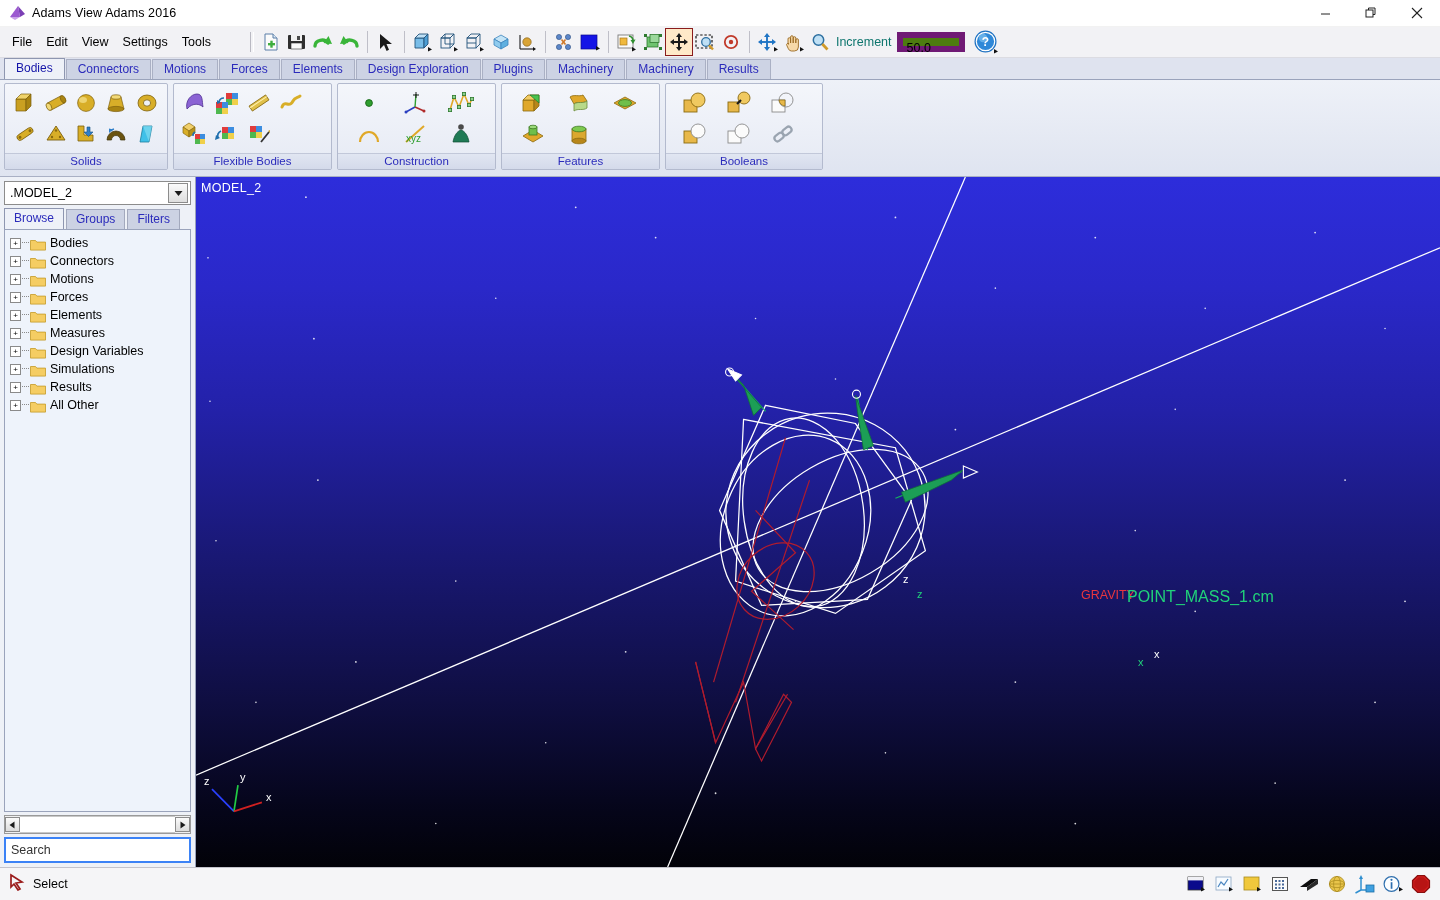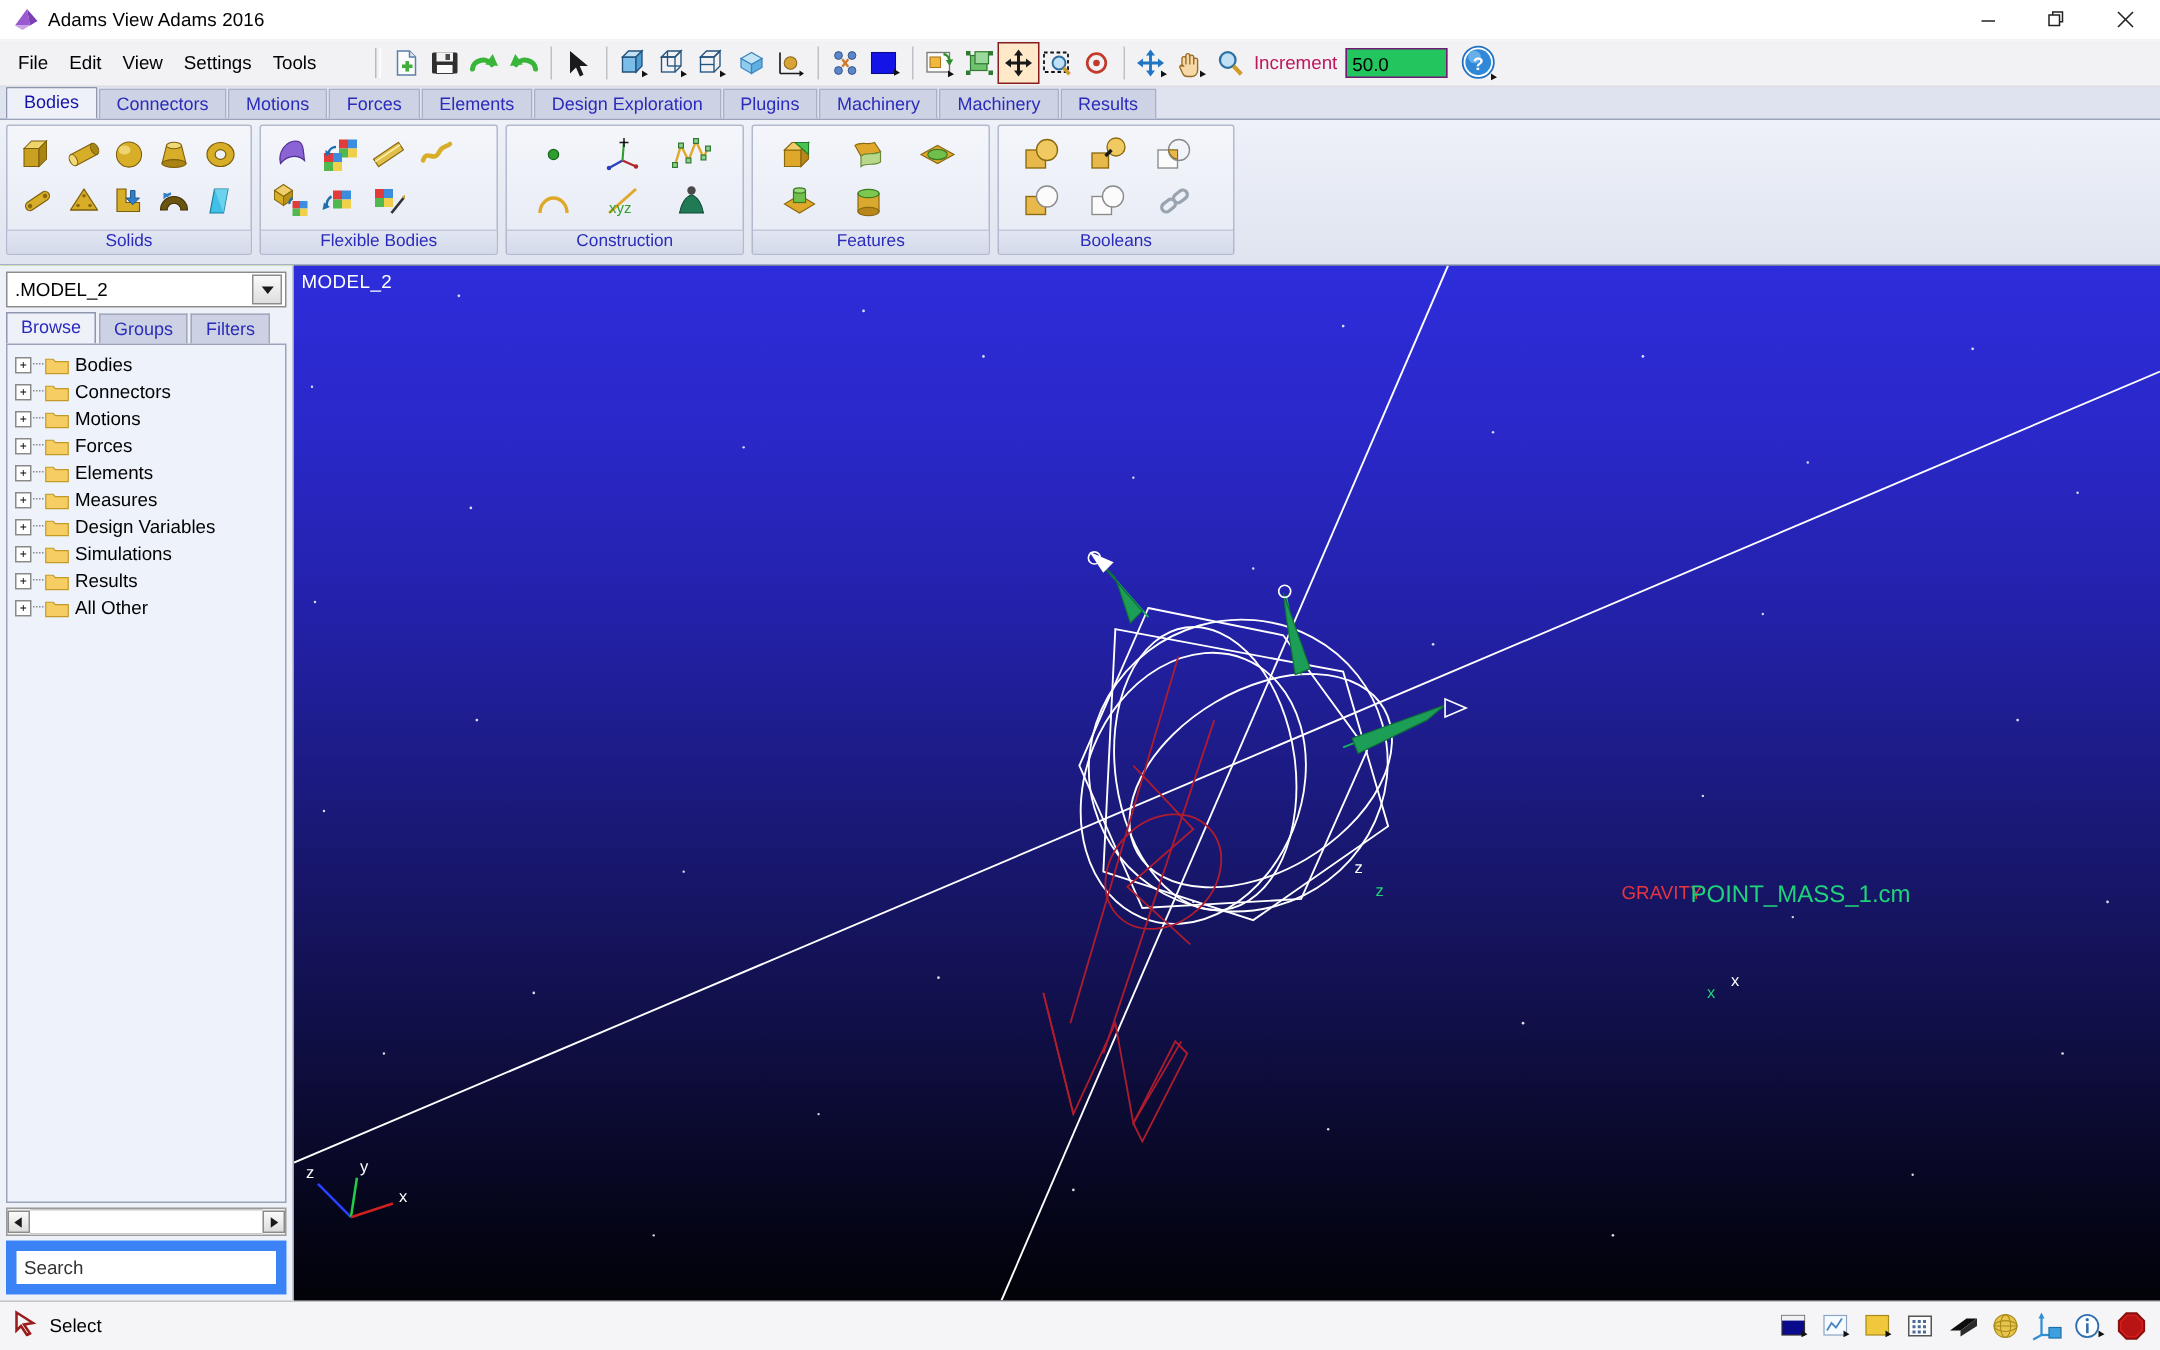--- a/index.html
+++ b/index.html
@@ -21,22 +21,22 @@
 
   
   .menubar{height:30px;background:#f2f2f5;display:flex;align-items:center;flex:0 0 auto;
            border-bottom:1px solid #dcdce2;}
   .menu-item{font-size:12.5px;color:#000;padding:3px 6px;margin:0 1px;}
   .menu-item:first-child{margin-left:6px;}
   .mb-sep{width:2px;height:20px;border-left:1px solid #b9b9c2;border-right:1px solid #ffffff;margin:0 4px;}
   .tb-sep{width:1px;height:22px;background:#bfbfc8;margin:0 5px;}
   .tbtn{width:26px;height:26px;display:flex;align-items:center;justify-content:center;position:relative;}
   .tbtn.sel{outline:1px solid #8a1c1c;background:#ffe9c8;}
-  .incr-label{font-size:12.5px;color:#be185d;margin:0 5px 0 3px;}
-  .incr-box{width:68px;height:20px;background:#22c55e;border:1px solid #701a75;font-size:12.5px;
+  .incr-label{font-size:12.5px;color:#0f766e;margin:0 5px 0 3px;}
+  .incr-box{width:68px;height:20px;background:#4d7c0f;border:6px solid #701a75;font-size:12.5px;
             color:#000;padding:1px 4px;line-height:18px;box-sizing:border-box;}
 
   
   .ribbon-tabs{height:21px;background:#dfe3ef;display:flex;align-items:flex-end;flex:0 0 auto;
                border-bottom:1px solid #9aa3bb;padding-left:4px;}
   .rtab{font-size:12px;color:#2b2bbb;padding:2px 11px 3px 11px;border:1px solid #aab0c4;
         border-bottom:none;background:#cdd3e4;margin-right:1px;border-radius:1px 1px 0 0;line-height:14px;}
   .rtab.active{background:#eef1f8;color:#1414a8;border-color:#8e96b0;padding-bottom:4px;}
 
   
@@ -72,21 +72,21 @@
            align-items:center;justify-content:center;font-size:8px;line-height:7px;color:#000;
            flex:0 0 auto;font-family:"Liberation Sans",sans-serif;}
   .dots{width:7px;height:1px;border-top:1px dotted #8a8a8a;margin:0 1px;flex:0 0 auto;}
   .folder{width:16px;height:13px;flex:0 0 auto;margin-right:4px;}
   .tlabel{font-size:12.5px;color:#000;white-space:nowrap;}
   .hscroll{height:17px;margin:3px 4px 0 4px;background:#f0f0f0;border:1px solid #9a9a9a;
            display:flex;align-items:center;}
   .hs-btn{width:15px;height:15px;background:linear-gradient(#fbfbfb,#dcdcdc);border:1px solid #8c8c8c;
           display:flex;align-items:center;justify-content:center;box-sizing:border-box;}
   .hs-track{flex:1;height:15px;background:#fff;border-top:1px solid #c8c8c8;border-bottom:1px solid #c8c8c8;}
-  .search{height:22px;margin:3px 4px 4px 4px;background:#fff;border:7px solid #3b82f6;
+  .search{height:22px;margin:3px 4px 4px 4px;background:#fff;border:2px solid #3b82f6;
           display:flex;align-items:center;}
   .search span{font-size:12.5px;color:#333;padding-left:5px;}
 
   
   .viewport{flex:1;position:relative;overflow:hidden;
             background:linear-gradient(180deg,#2d2ddb 0%,#2a28c9 16%,#2321a8 34%,#191874 55%,#0f0e41 76%,#050519 92%,#020208 100%);}
   .vp-label{position:absolute;left:5px;top:4px;font-size:12.5px;color:#fff;
             font-family:"Liberation Sans",sans-serif;letter-spacing:0.3px;}
   .vp-svg{position:absolute;left:0;top:0;width:100%;height:100%;}
 

